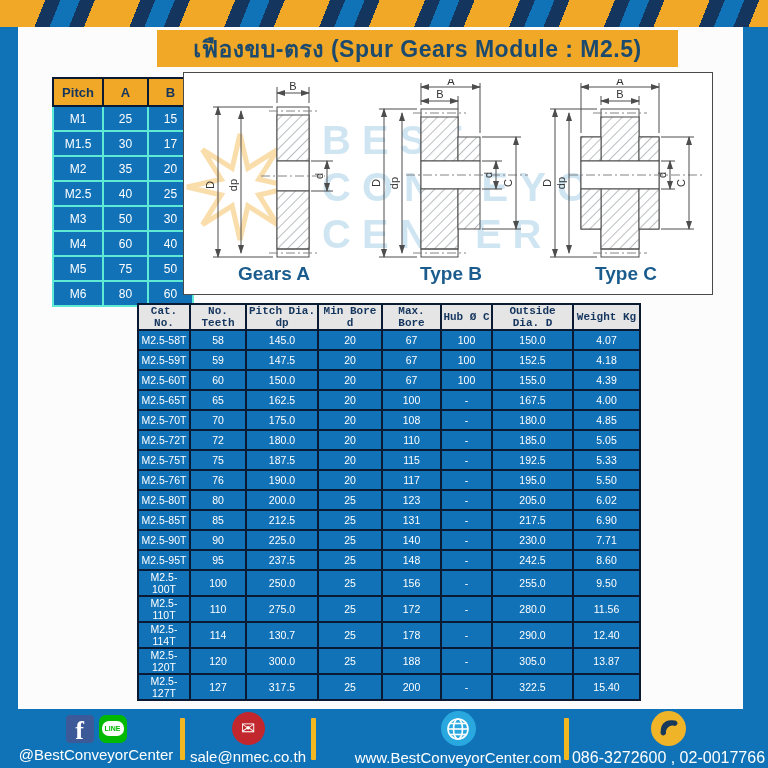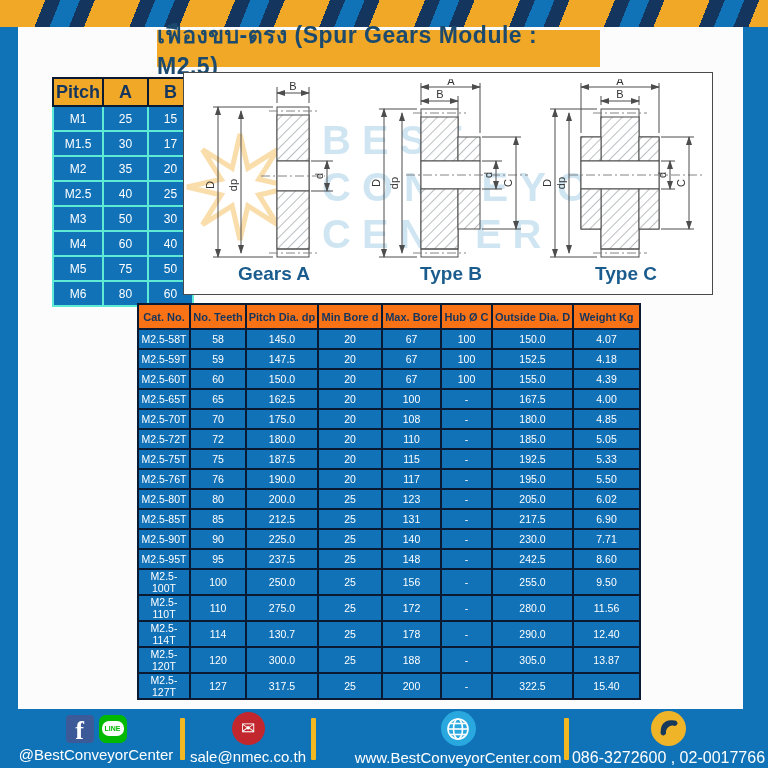--- a/index.html
+++ b/index.html
@@ -13,29 +13,29 @@
     position:absolute;left:0;top:0;width:768px;height:27px;
     background:repeating-linear-gradient(112deg,
       #F0A826 0 42px, #14355E 42px 56px, #1173B7 56px 74px, #14355E 74px 88px);
   }
   
   .panel{
     position:absolute;left:18px;top:27px;width:725px;height:682px;
     background:#FCFCFC;
   }
   .title-banner{
-    position:absolute;left:157px;top:30px;width:443px;height:37px;
+    position:absolute;left:157px;top:30px;width:521px;height:37px;
     background:#F0A826;display:flex;align-items:center;justify-content:center;
     color:#1B4A6E;font-size:23px;font-weight:bold;letter-spacing:.5px;
   }
   
   table{border-collapse:collapse;}
   .pitch-table{position:absolute;left:52px;top:77px;}
   .pitch-table th{
-    background:#F0A826;color:#14355E;font-size:18px;font-weight:bold;
+    background:#F0A826;color:#14355E;font-size:13px;font-weight:bold;
     border:2px solid #0A1A33;height:24px;
   }
   .pitch-table th:first-child{width:46px;}
   .pitch-table th:nth-child(2),.pitch-table th:nth-child(3){width:41px;}
   .pitch-table td{
     background:#1172B8;color:#FFFFFF;font-size:12px;text-align:center;
     border:2px solid #5eead4;height:21px;
   }
   
   .draw-box{
@@ -56,22 +56,22 @@
     position:absolute;top:190px;width:170px;text-align:center;
     color:#1A5C8E;font-size:19px;font-weight:bold;
   }
   .lab-a{left:5px;}  .lab-b{left:182px;}  .lab-c{left:357px;}
   .dim-text{font-size:11px;fill:#333333;font-family:"Liberation Sans",sans-serif;}
   
   .spec-table{
     position:absolute;left:137px;top:303px;width:502px;table-layout:fixed;
   }
   .spec-table th{
-    background:#f97316;color:#14355E;font-size:11px;font-weight:bold;
-    border:2px solid #0A1A33;height:23px;padding:0 1px;
+    background:#e5e5e5;color:#14355E;font-size:11px;font-weight:bold;
+    border:2px solid #0A1A33;height:23px;padding:0 1px;font-family:Liberation Mono, monospace;
   }
   .spec-table td{
     background:#1172B8;color:#FFFFFF;font-size:10.5px;text-align:center;
     border:2px solid #0A1A33;height:18px;padding:0 1px;
   }
   
   .footer{
     position:absolute;left:0;top:709px;width:768px;height:59px;
     display:flex;align-items:stretch;background:#1173B7;
   }

